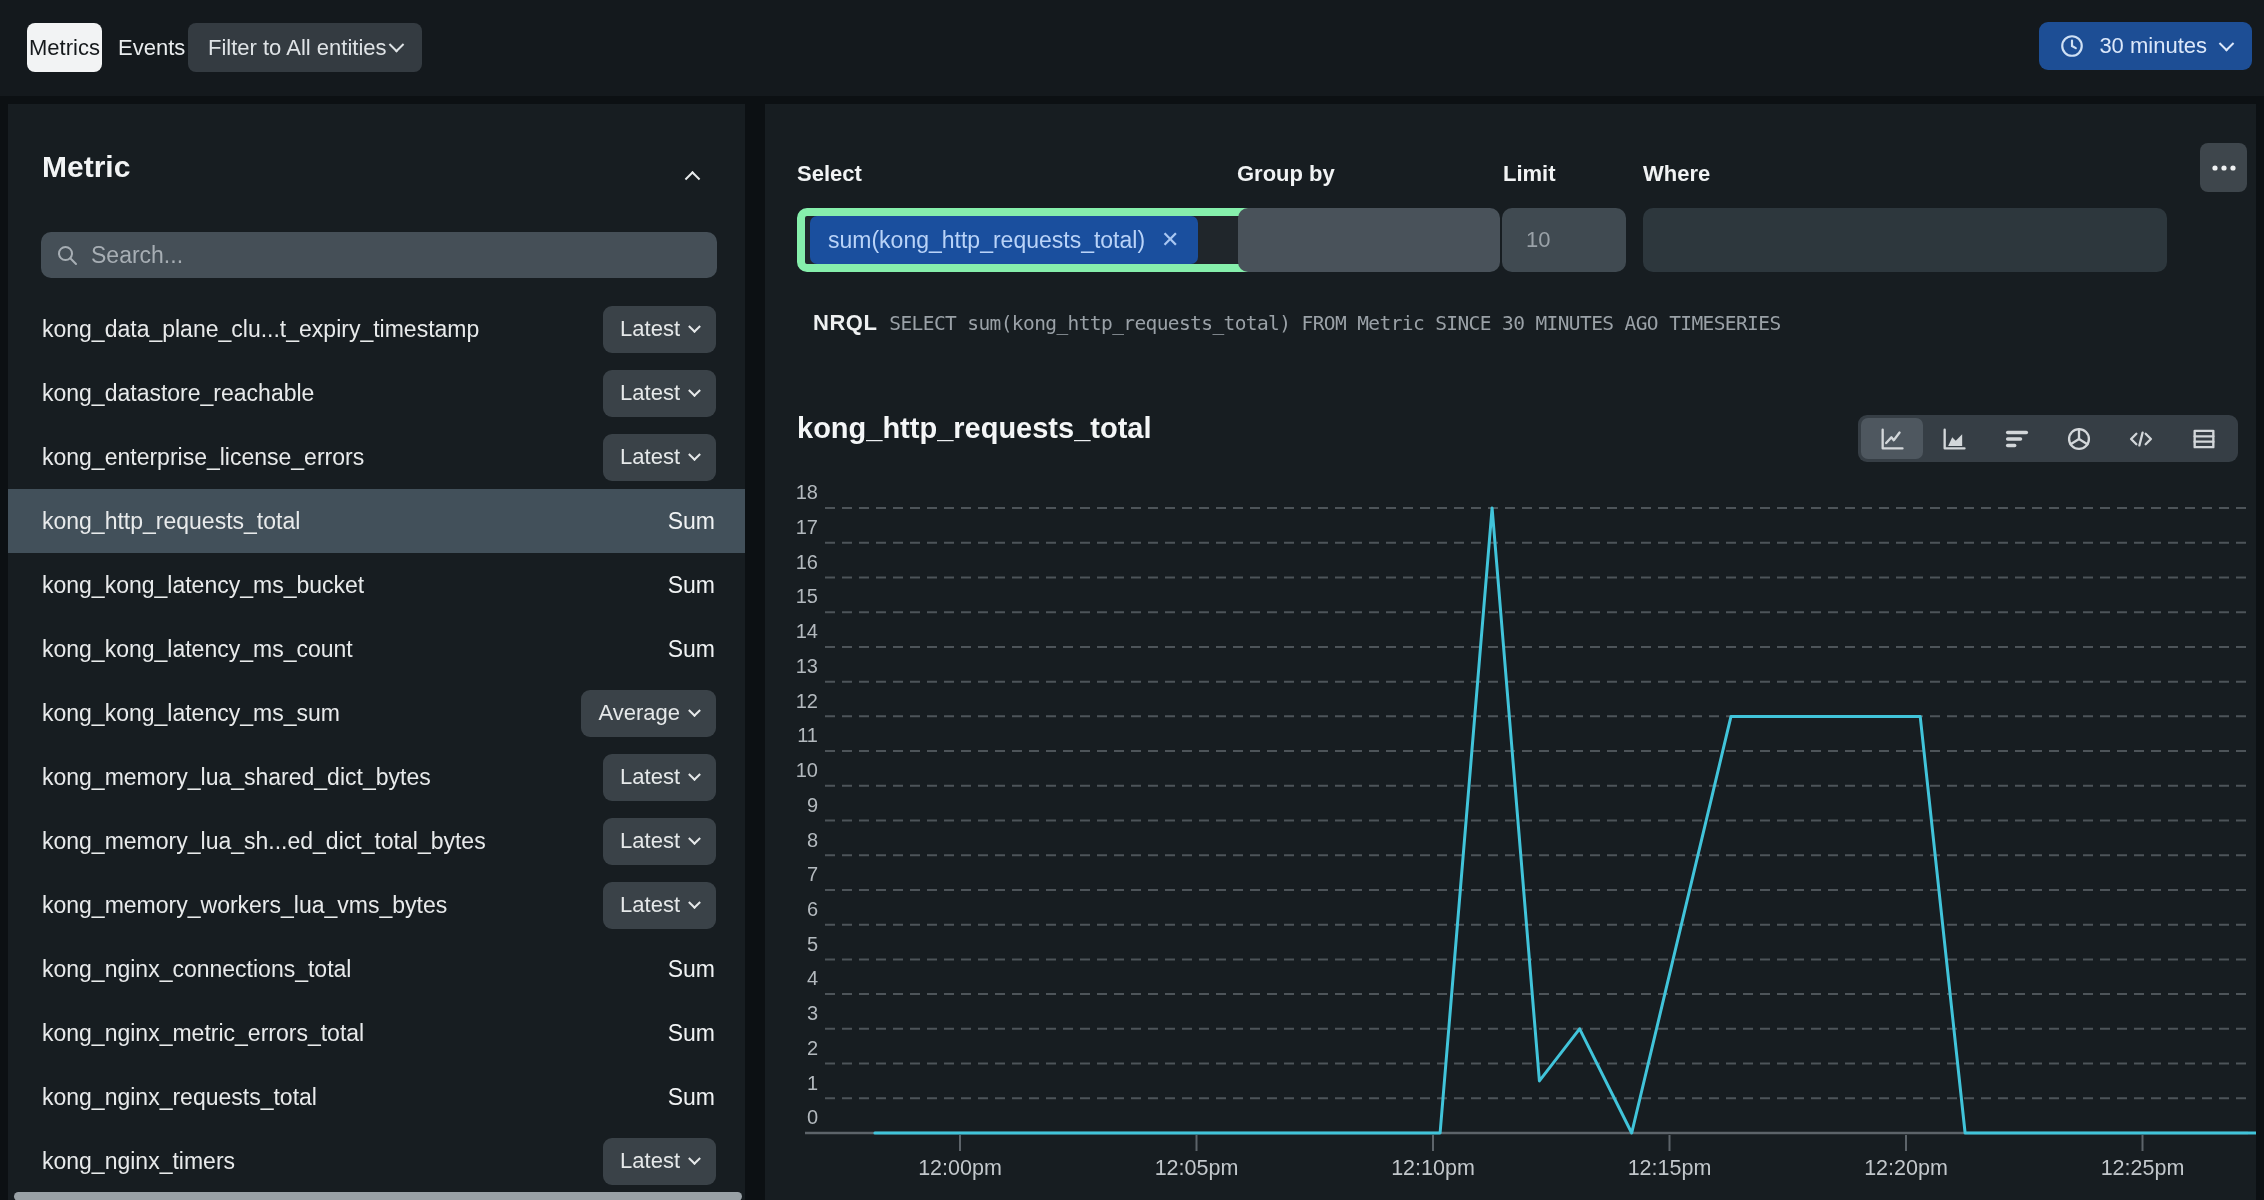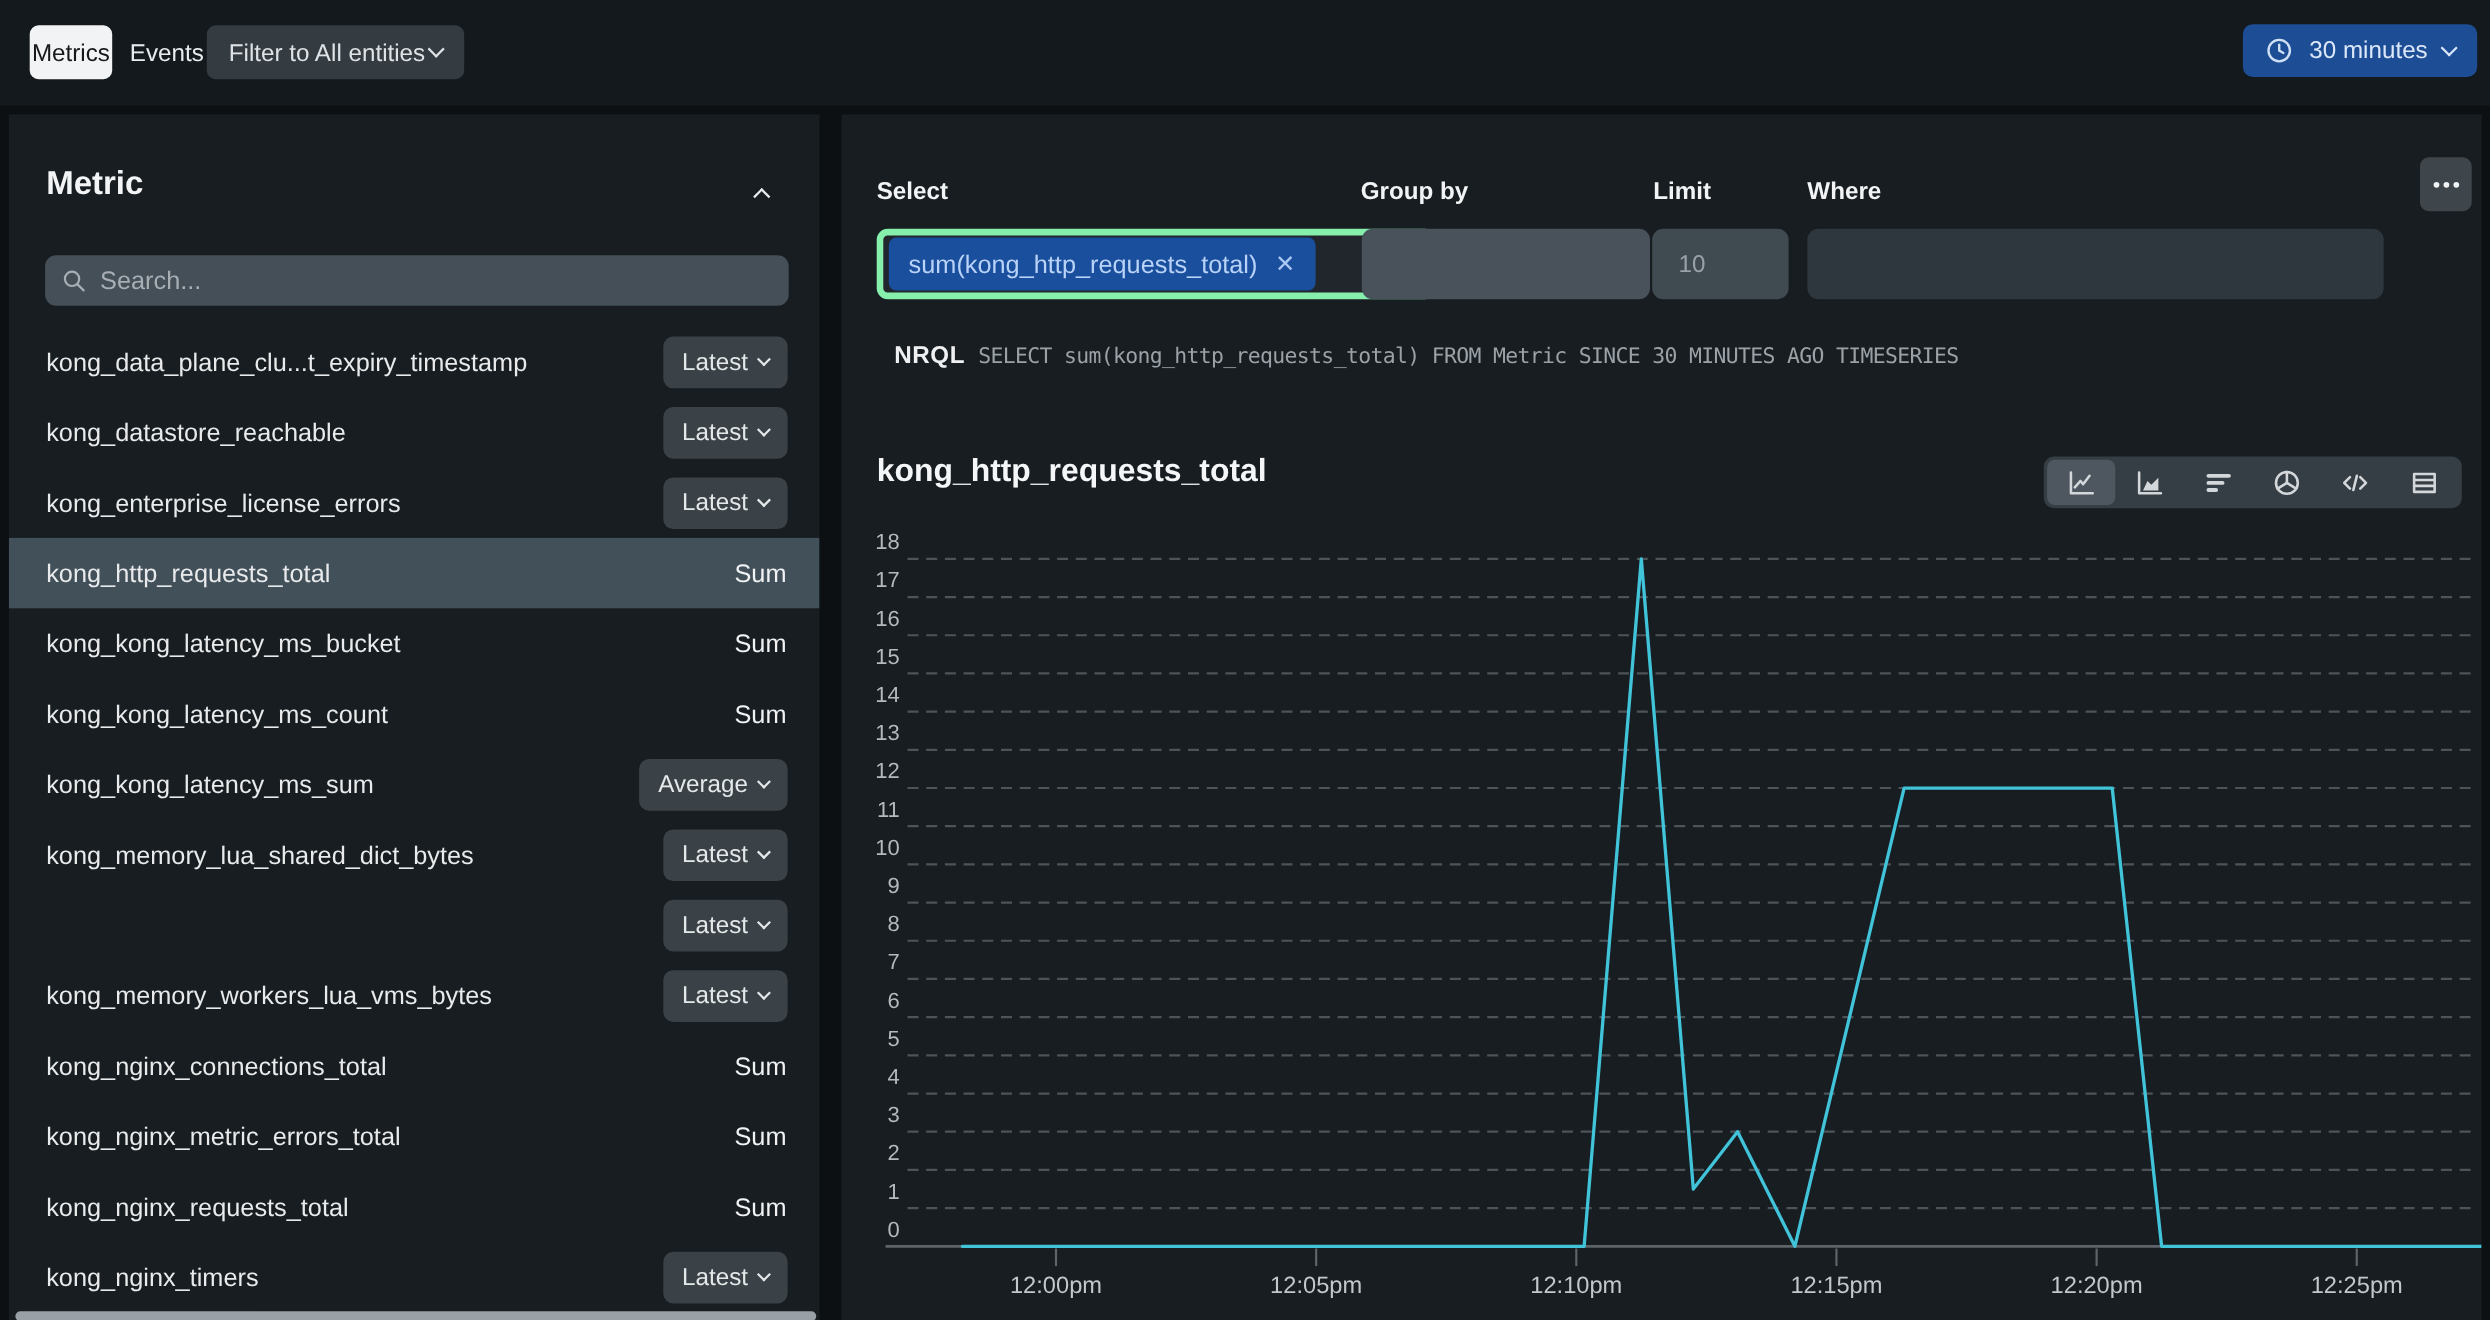--- a/index.html
+++ b/index.html
@@ -42,21 +42,21 @@
   .mname { position:absolute; left:34px; color:#e8eaeb; font-size:23px; white-space:nowrap; }
   .agg-btn { position:absolute; right:29px; height:47px; padding:12px 17px; gap:10px; background:#3a4248;
     border:none; border-radius:9px; color:#e5e8e9; font-size:22px; display:flex; align-items:center; cursor:pointer; }
   .agg-btn .chev { width:9px; height:9px; border-width:2px; }
   .agg-text { position:absolute; right:30px; color:#f0f2f3; font-size:23px; }
   .sb-scrollbar { position:absolute; left:6px; top:1088px; width:728px; height:9px; border-radius:5px; background:#99a1a6; }
 
   
   .qlabel { position:absolute; top:57px; font-size:22px; font-weight:700; color:#f1f3f4; }
   .field { position:absolute; top:104px; height:64px; border-radius:10px; }
-  .select-field { left:32px; width:508px; background:#20262b; border:6px solid #86efac; display:flex; align-items:center; padding:0 5px; }
+  .select-field { left:32px; width:508px; background:#20262b; border:8px solid #86efac; display:flex; align-items:center; padding:0 5px; }
   .chip { height:48px; background:#1a4f9e; border-radius:7px; display:flex; align-items:center; gap:16px;
     padding:0 18px; color:#b9d3f8; font-size:23px; white-space:nowrap; }
   .chip-x { background:none; border:none; color:#a9c7f2; font-size:22px; cursor:pointer; line-height:1; }
   .groupby-field { left:473px; width:262px; background:#49525a; }
   .limit-field { left:737px; width:124px; background:#404a51; display:flex; align-items:center; padding-left:24px;
     color:#9aa2a8; font-size:22px; }
   .where-field { left:878px; width:524px; background:#2d373d; }
   .more-btn { position:absolute; left:1435px; top:39px; width:47px; height:49px; background:#3e464c; border:none;
     border-radius:8px; cursor:pointer; display:flex; align-items:center; justify-content:center; }
 
@@ -154,20 +154,21 @@
           </button>
         </div>
         <div class="mrow">
     <span class="mname">kong_memory_lua_shared_dict_bytes</span>
   <button class="agg-btn">
             <span>Latest</span>
             <span class="chev"></span>
           </button>
         </div>
         <div class="mrow">
+    <span class="mname">kong_memory_lua_sh...ed_dict_total_bytes</span>
   <button class="agg-btn">
             <span>Latest</span>
             <span class="chev"></span>
           </button>
         </div>
         <div class="mrow">
     <span class="mname">kong_memory_workers_lua_vms_bytes</span>
   <button class="agg-btn">
             <span>Latest</span>
             <span class="chev"></span>

